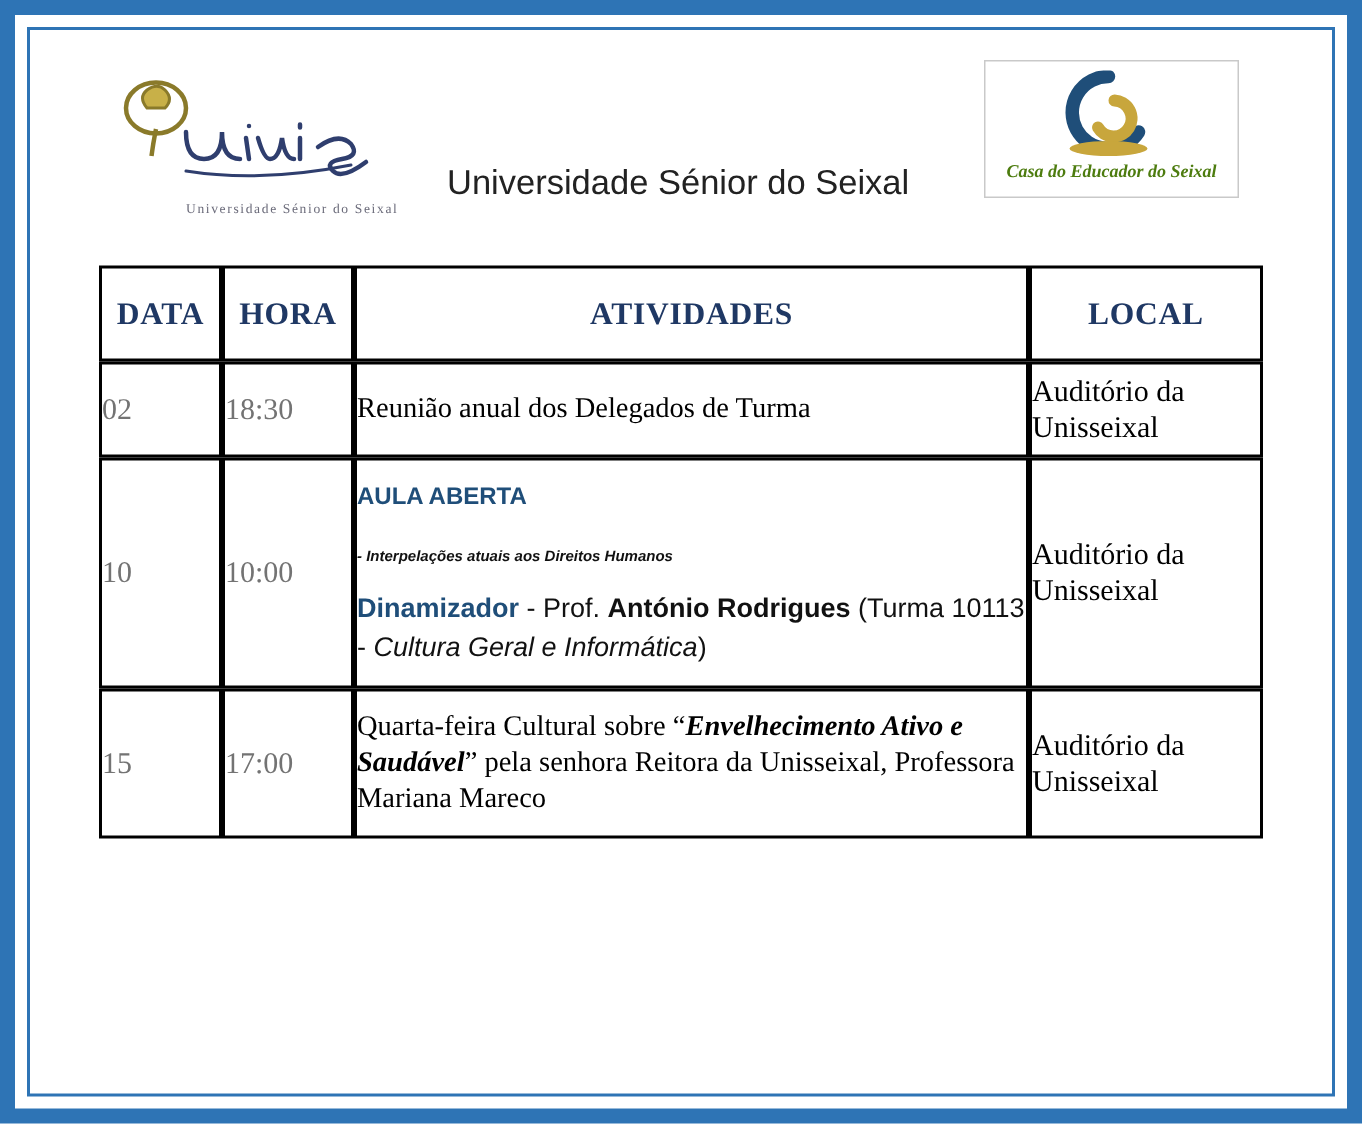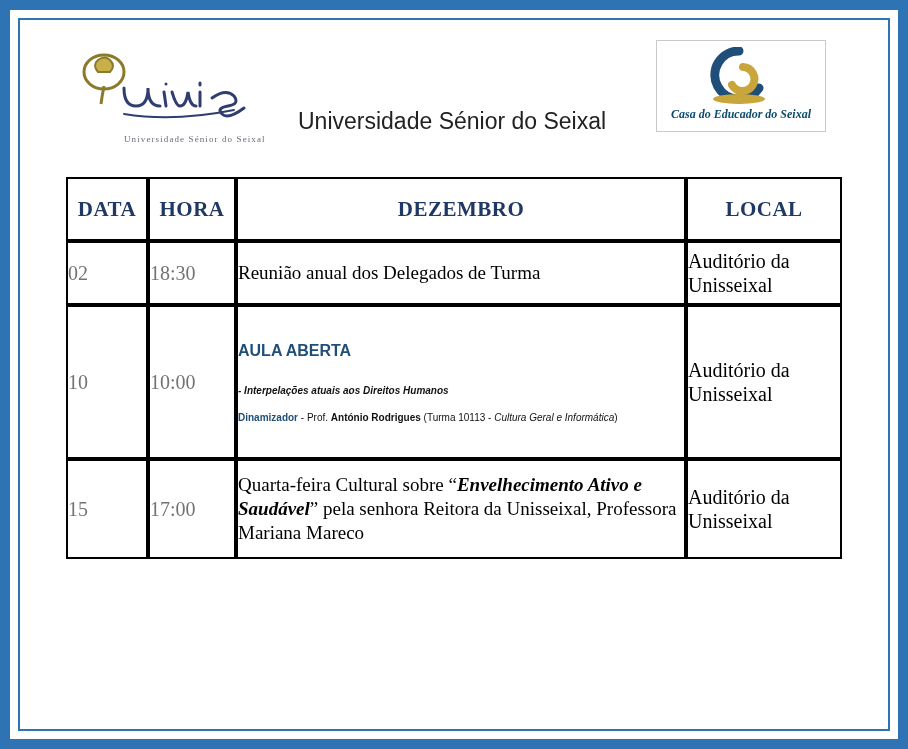--- a/index.html
+++ b/index.html
@@ -85,21 +85,21 @@
   .logo-casa .casa-text {
     position: absolute;
     left: 0;
     right: 0;
     top: 66px;
     text-align: center;
     font-family: "Liberation Serif", serif;
     font-style: italic;
     font-weight: bold;
     font-size: 12px;
-    color: #0c4a6e;
+    color: #4d7c0f;
     white-space: nowrap;
   }
 
   
   .doc-title {
     text-align: center;
     font-family: "Liberation Sans", sans-serif;
     font-weight: bold;
     font-size: 23px;
     color: #1f3864;
@@ -170,21 +170,21 @@
   .aula-sub {
     font-family: "Liberation Sans", sans-serif;
     font-weight: bold;
     font-style: italic;
     font-size: 10px;
     color: #111111;
     margin: 16px 0 14px 0;
   }
   .aula-line {
     font-family: "Liberation Sans", sans-serif;
-    font-size: 10px;
+    font-size: 18px;
     color: #111111;
     line-height: 1.45;
   }
   .aula-line .dz {
     font-weight: bold;
     color: #1f4e79;
   }
   .aula-line .nm {
     font-weight: bold;
     color: #111111;
@@ -248,21 +248,21 @@
         <colgroup>
           <col class="col-data">
             <col class="col-hora">
             <col class="col-ativ">
             <col class="col-local">
         </colgroup>
         <thead>
           <tr class="row-h1">
             <th class="head">DATA</th>
             <th class="head">HORA</th>
-            <th class="head">DEZEMBRO</th>
+            <th class="head">ATIVIDADES</th>
             <th class="head">LOCAL</th>
           </tr>
         </thead>
         <tbody>
 
           <tr class="row-h1">
             <td class="cell-data">02</td>
             <td class="cell-hora">18:30</td>
             <td class="cell-ativ">Reunião anual dos Delegados de Turma</td>
             <td class="cell-local">Auditório da Unisseixal</td>

